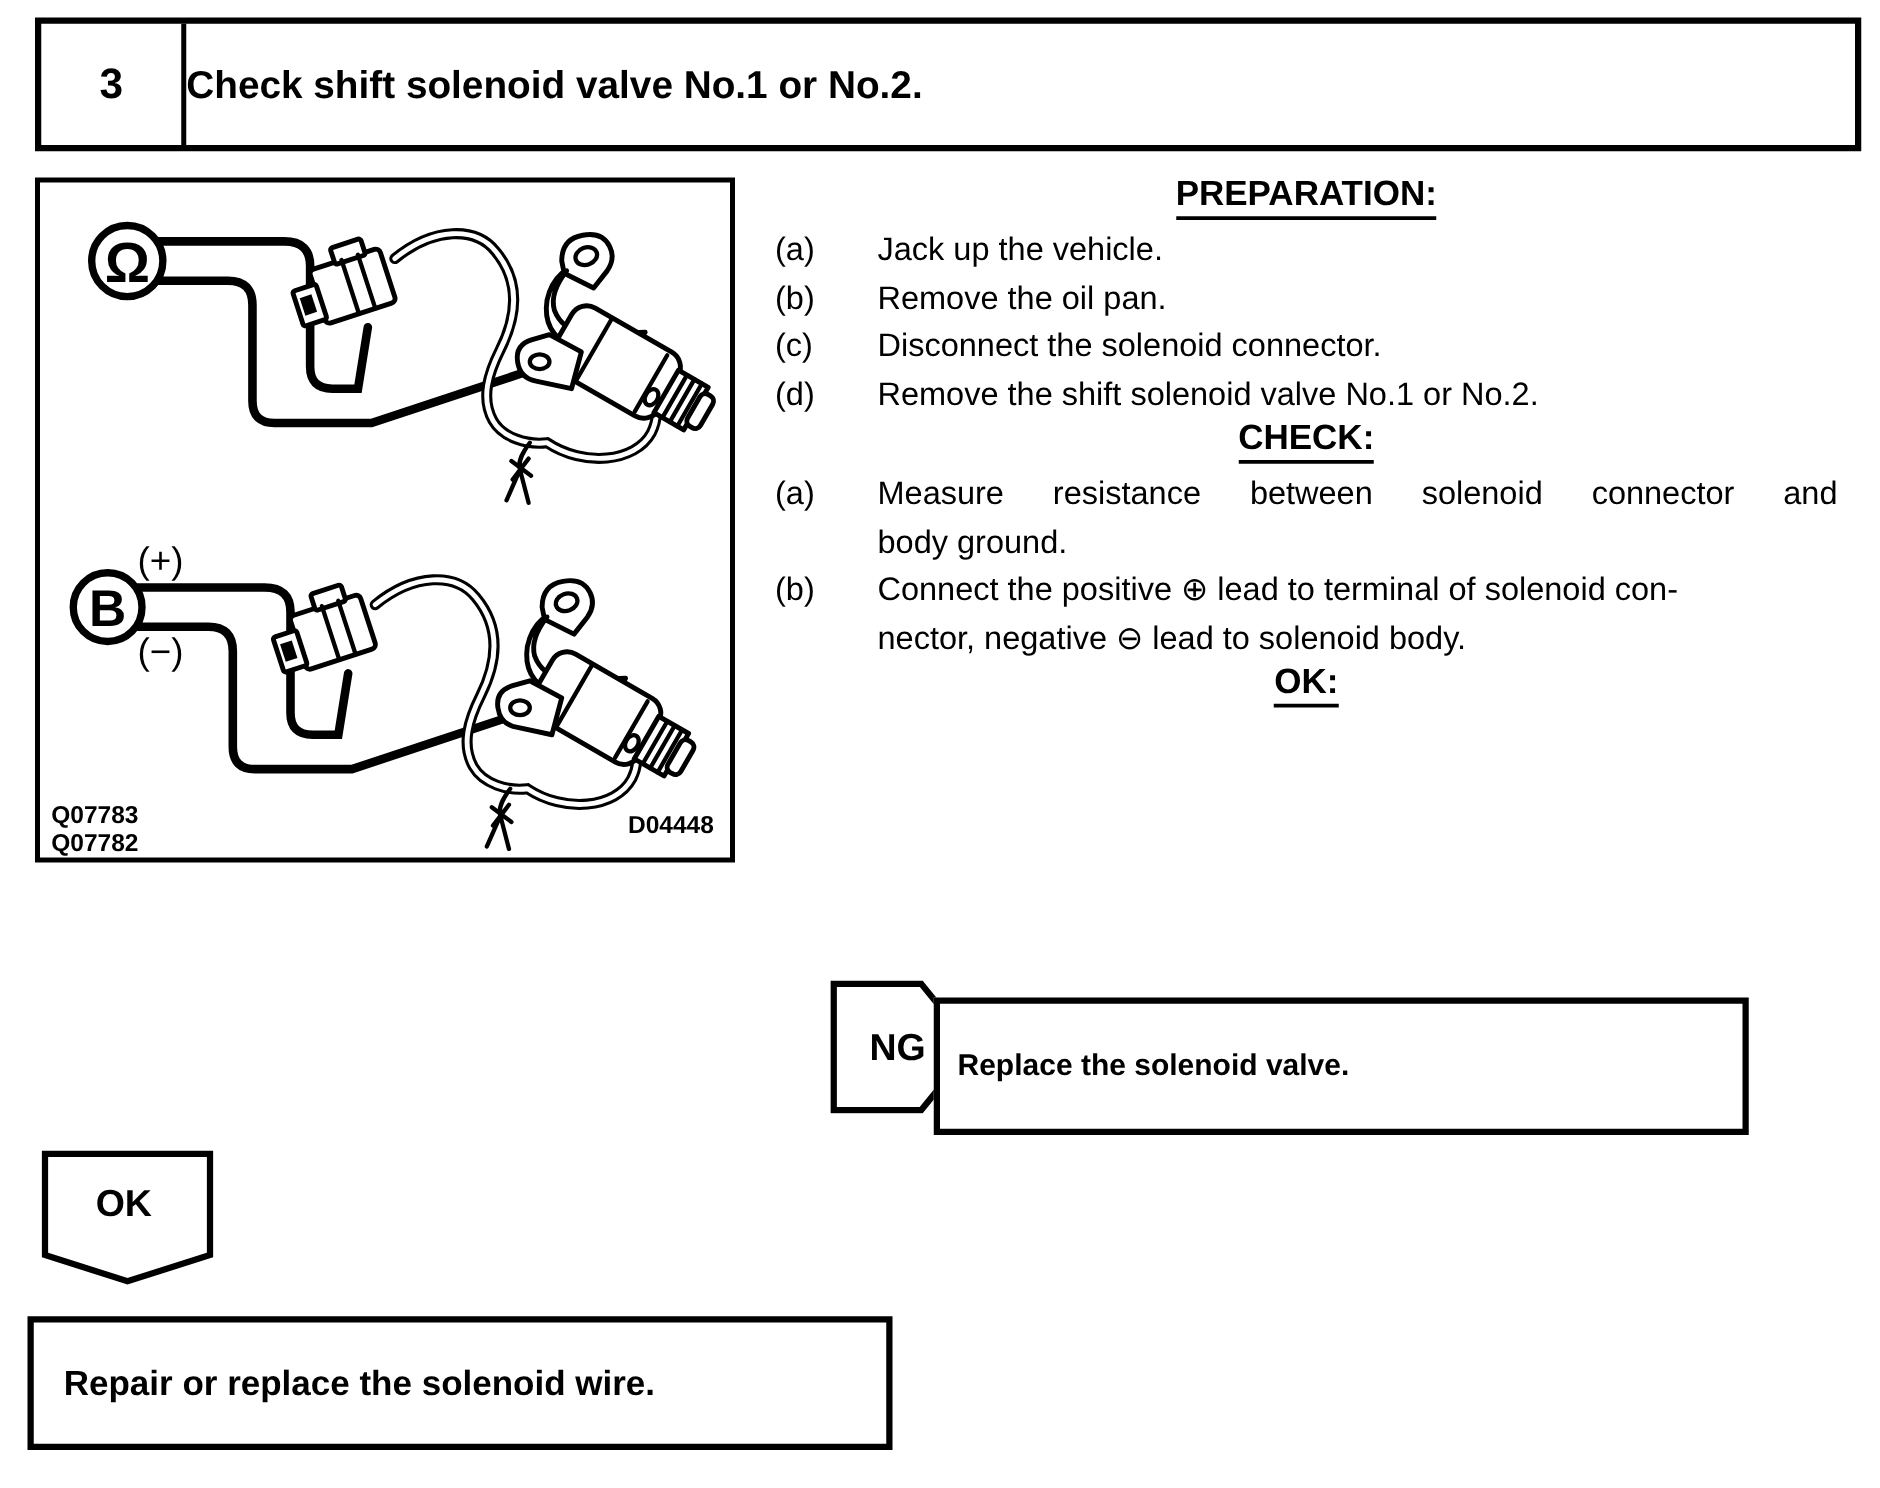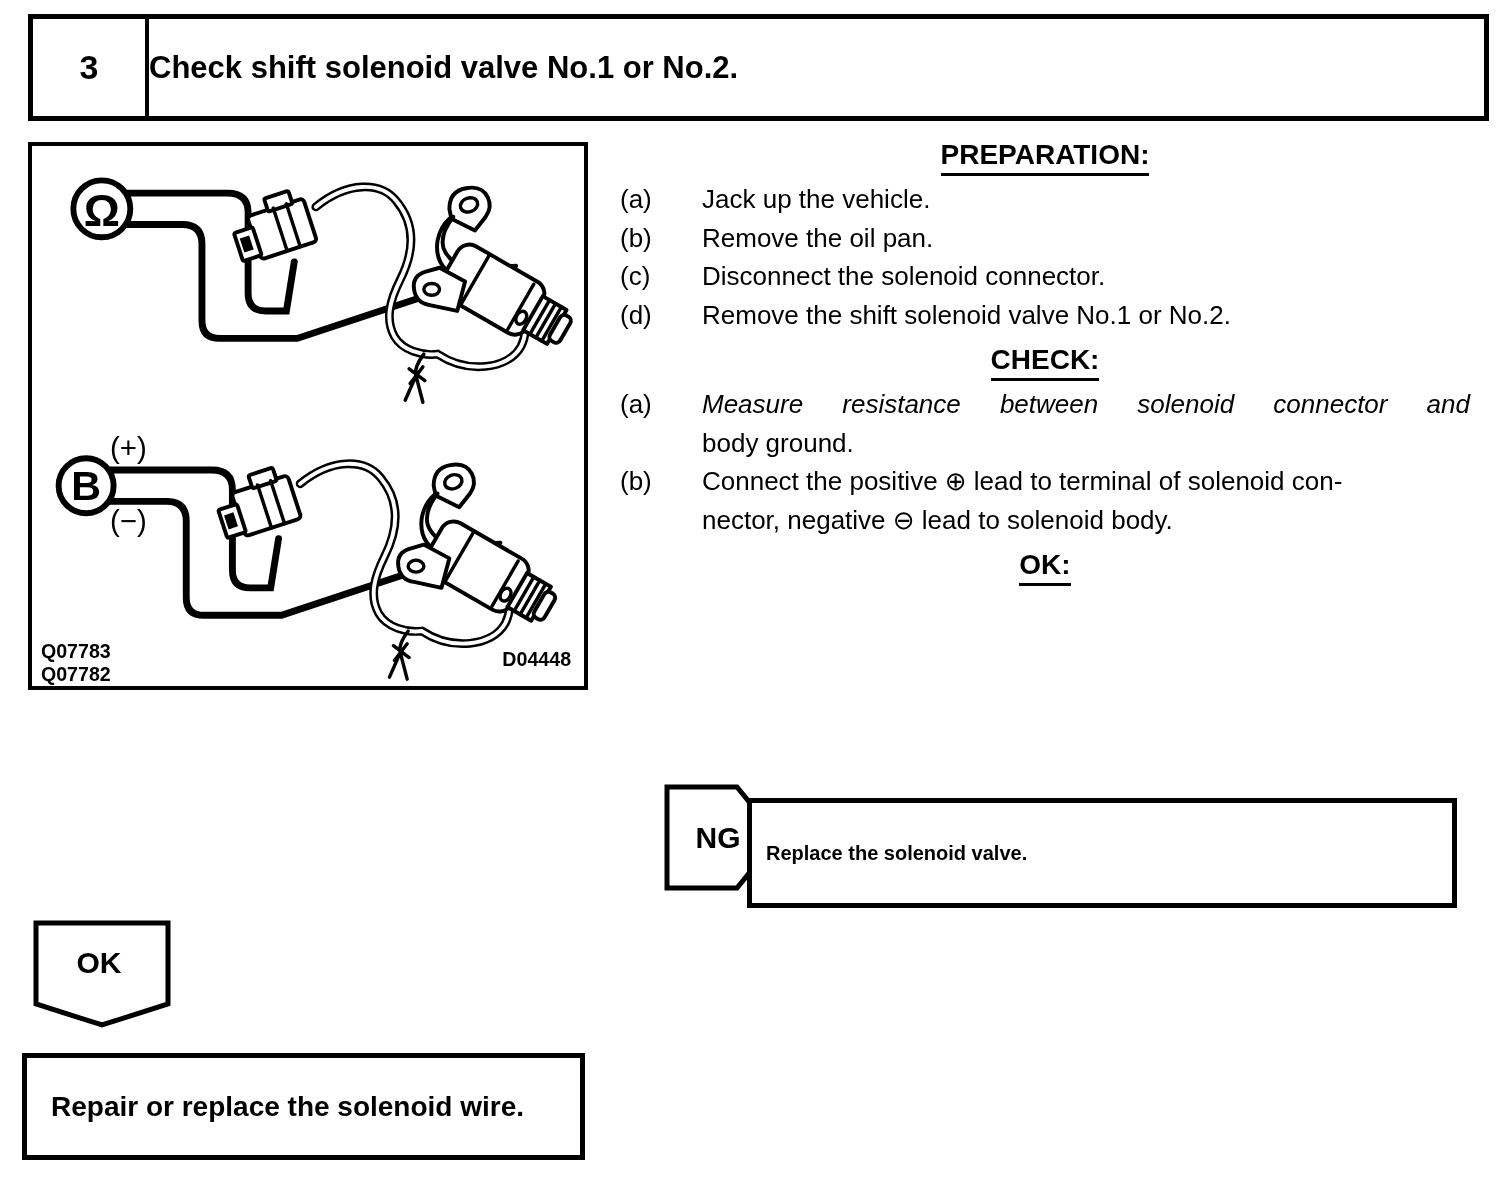--- a/index.html
+++ b/index.html
@@ -37,44 +37,44 @@
   .hole      { fill:#fff; stroke:#000; stroke-width:3.5; }
   .sym       { fill:#fff; stroke:#000; stroke-width:6; }
   .symtext   { font-family:"Liberation Sans",sans-serif; font-weight:bold; font-size:46px; text-anchor:middle; fill:#000; }
   .symtext-b { font-family:"Liberation Sans",sans-serif; font-weight:bold; font-size:42px; text-anchor:middle; fill:#000; }
   .lbl       { font-family:"Liberation Sans",sans-serif; font-size:30px; text-anchor:middle; fill:#000; }
   .code      { font-family:"Liberation Sans",sans-serif; font-size:20px; font-weight:bold; fill:#000; }
   .end       { text-anchor:end; }
   
   .text-col { position:absolute; left:620px; top:139px; width:850px; }
   .hrow { margin:0 0 4px 0;text-align:center; }
-  .hrow.gap { margin-top:10px; }
+  .hrow.gap { margin-top:0; }
   .sec-heading {
     display:inline-block; font-size:28px; font-weight:bold; line-height:32px;
     border-bottom:3px solid #000; padding-bottom:2px;
   }
   .item { display:flex; font-size:26px; line-height:38.5px; }
   .item .lab { width:82px; flex:0 0 82px; }
   .item .txt { flex:1; width:768px; }
-  .just { text-align:justify; text-align-last:justify;font-style:italic; }
+  .just { text-align:justify; text-align-last:justify; }
   .ok-list { margin-top:5px; }
   .ok-item { font-size:26px; line-height:39px; font-weight:bold; padding-left:82px; }
   
   .ng-arrow { position:absolute; left:620px; top:784px; width:118px; height:107px;padding-left:44px; }
   .ok-arrow { position:absolute; left:20px;  top:920px; width:164px; height:108px; }
   .ng-arrow svg, .ok-arrow svg { display:block; width:100%; height:100%; }
   .flowtext { font-family:"Liberation Sans",sans-serif; font-weight:bold; font-size:30px; text-anchor:middle; fill:#000; }
   .ng-box {
-    position:absolute; left:747px; top:798px; width:710px; height:110px;
+    position:absolute; left:747px; top:798px; width:652px; height:110px;
     border:5px solid #000; box-sizing:border-box; background:#fff;
     display:flex; align-items:center; padding-left:14px;
-    font-size:20px; font-weight:bold;
+    font-size:24px; font-weight:bold;
   }
   .result-box {
-    position:absolute; left:22px; top:1053px; width:563px; height:107px;
+    position:absolute; left:22px; top:1053px; width:692px; height:107px;
     border:5px solid #000; box-sizing:border-box; background:#fff;
     display:flex; align-items:center; padding-left:24px;
     font-size:28px; font-weight:bold;
   }
 </style>
 </head>
 <body>
 
 <div class="page">
 

